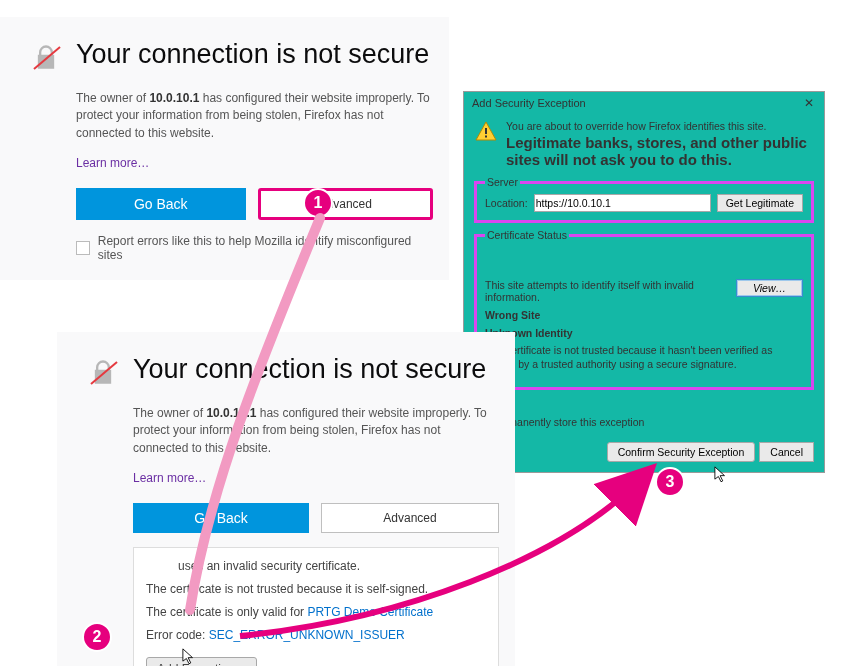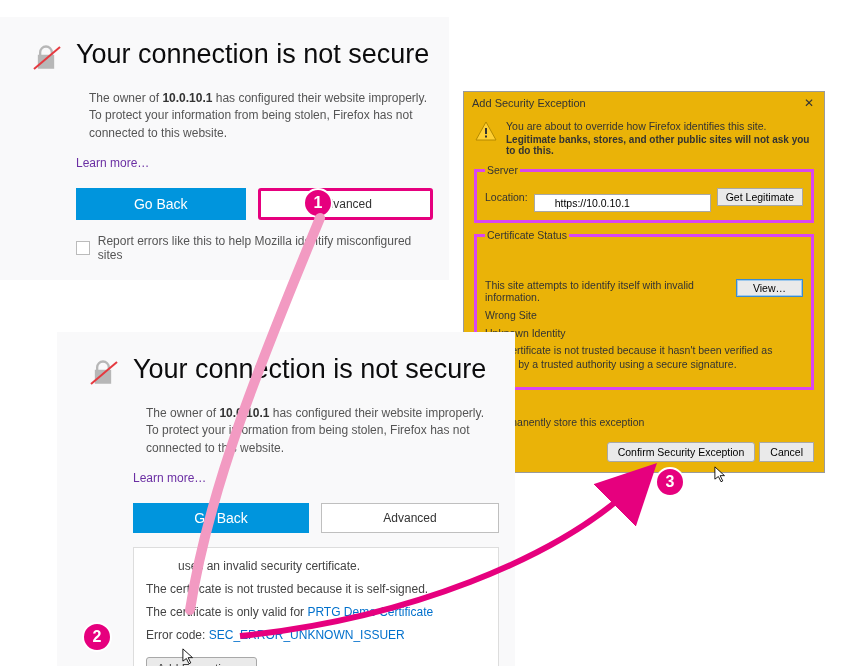--- a/index.html
+++ b/index.html
@@ -17,21 +17,21 @@
   .panel1 {
     position: absolute;
     left: 0; top: 17px;
     width: 449px;
     background: #f9f9fa;
     padding: 22px 16px 18px 16px;
   }
   .lockrow { display: flex; align-items: flex-start; }
   .lockicon-wrap { width: 60px; flex: 0 0 60px; display:flex; justify-content:center; padding-top:4px;}
   .heading1 { font-size: 27px; font-weight: 300; color:#0c0c0d; margin:0 0 20px 0; line-height:1.15;}
-  .bodytxt { font-size: 12px; color:#555; line-height:1.45; margin:0 0 14px 13px;}
+  .bodytxt { font-size: 12px; color:#555; line-height:1.45; margin:0 0 14px 0;}
   .bodytxt b { font-weight:600; color:#333;}
   .learn { font-size:12px; color:#6b2fa3; margin:0 0 18px 0;}
   .btnrow { display:flex; gap:12px; margin-bottom:14px;}
   .btn-blue {
     flex:1; text-align:center; background:#0095dd; color:#fff;
     font-size:14px; padding:7px 0; border:none; cursor:pointer;
   }
   .btn-white {
     flex:1; text-align:center; background:#fff; color:#333;
     font-size:12px; padding:6px 0; border:1px solid #bfbfbf; cursor:pointer;
@@ -57,46 +57,45 @@
   .badge {
     position:absolute; width:30px; height:30px; border-radius:50%;
     background:#e6007e; border:2px solid #fff; color:#fff;
     display:flex; align-items:center; justify-content:center;
     font-size:16px; font-weight:700;
   }
 
   
   .dlg {
     position:absolute; left:463px; top:91px;
-    width:362px; background:#eab308;
+    width:362px; background:#14b8a6;
     border:1px solid #9a9a9a; font-size:10.5px; color:#333;
   }
   .dlg-title { display:flex; justify-content:space-between; align-items:center;
     padding:4px 6px 4px 8px; font-size:11px;}
   .dlg-x { font-family:sans-serif; font-size:12px; cursor:pointer; padding:0 4px;}
   .dlg-body { padding:6px 10px 10px 10px;}
   .warnrow { display:flex; gap:8px; align-items:flex-start; margin-bottom:8px;}
   .warnicon { width:24px; height:24px; flex:0 0 24px;}
   .warnmsg .l1 { font-size:10.5px; margin-bottom:2px;}
-  .warnmsg .l2 { font-size:10px; font-weight:700;}
+  .warnmsg .l2 { font-size:15px; font-weight:700;}
   fieldset.fs { border:3px solid #d946ef; margin:0 0 6px 0; padding:6px 8px 8px 8px;}
   fieldset.fs legend { font-size:10.5px; padding:0 2px;}
   .locrow { display:flex; align-items:center; gap:6px;}
   .locrow input {
-    flex:1; font-size:10.5px; padding:2px 20px; border:1px solid #a8a8a8; background:#fff;
+    flex:1; font-size:10.5px; padding:2px 1px; border:1px solid #a8a8a8; background:#fff;
     font-family:inherit;
-    margin-top:12px;
   }
   .smbtn {
     font-size:10.5px; padding:2px 8px; background:#eaeaea;
     border:1px solid #a8a8a8; cursor:pointer;
   }
   .smbtn.blue { border:1px solid #3b8bd0; box-shadow:inset 0 0 0 1px #9fc9ec;}
   .csrow1 { display:flex; justify-content:space-between; align-items:flex-start; gap:8px;margin-top:32px;}
-  .sect-h { font-weight:400; margin:6px 0 4px 0;}
+  .sect-h { font-weight:700; margin:6px 0 4px 0;}
   .sect-p { margin:0 0 6px 0; line-height:1.35;}
   .permrow { display:flex; align-items:center; gap:6px; margin:26px 0 14px 0;}
   .permrow .ck { width:12px; height:12px; border:1px solid #777; background:#fff;
     display:flex; align-items:center; justify-content:center; font-size:9px; color:#333;}
   .dlg-btns { display:flex; justify-content:flex-end; gap:4px;}
   .dlg-btns .smbtn { padding:3px 10px;}
 
   
   .panel2 {
     position:absolute; left:57px; top:332px;
@@ -177,21 +176,21 @@
         <span>Location:</span>
         <input type="text" value="https://10.0.10.1" style="">
         <button class="smbtn">Get Legitimate</button>
       </div>
     </fieldset>
 
     <fieldset class="fs" style="padding-bottom:10px;">
       <legend>Certificate Status</legend>
       <div class="csrow1">
         <span>This site attempts to identify itself with invalid information.</span>
-        <button class="smbtn blue" style="padding:2px 16px;">View…</button>
+        <button class="smbtn blue" style="padding:2px 16px;font-style:italic;">View…</button>
       </div>
       <div class="sect-h">Wrong Site</div>
       <div class="sect-h">Unknown Identity</div>
       <p class="sect-p">The certificate is not trusted because it hasn't been verified as issued by a trusted authority using a secure signature.</p>
     </fieldset>
 
     <div class="permrow">
       <span class="ck">✓</span>
       <span>Permanently store this exception</span>
     </div>

